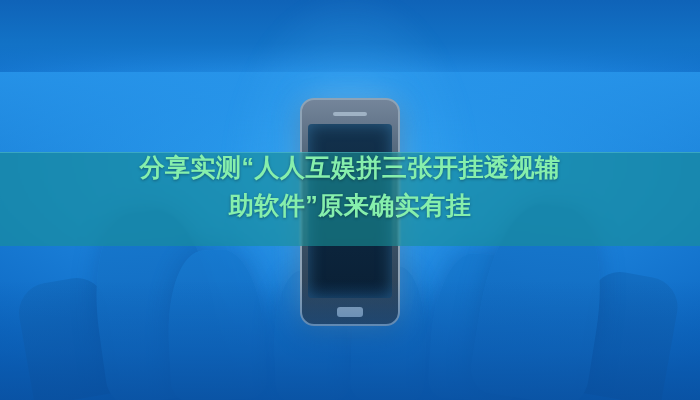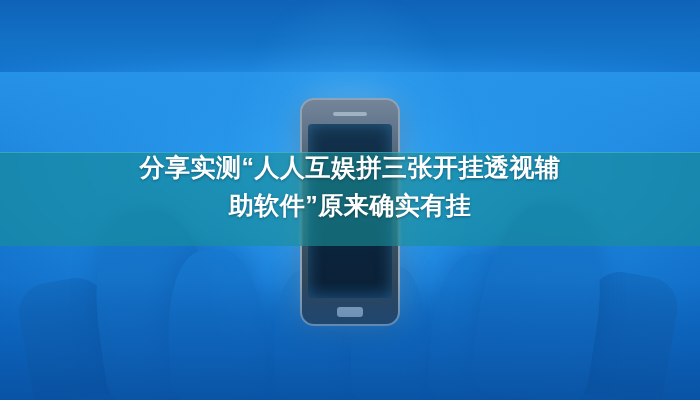--- a/index.html
+++ b/index.html
@@ -134,21 +134,21 @@
 
   .caption-text {
     position: absolute;
     left: 0; right: 0;
     top: 152px;
     height: 68px;
     display: flex;
     flex-direction: column;
     align-items: center;
     justify-content: center;
-    color: #ffffff;
+    color: #86efac;
     font-size: 25px;
     font-weight: 700;
     line-height: 38px;
     letter-spacing: 0.5px;
     text-align: center;
     text-shadow: 0 1px 3px rgba(0,0,0,0.35);
     white-space: pre-line;
     padding: 0 18px;
     box-sizing: border-box;
   }

